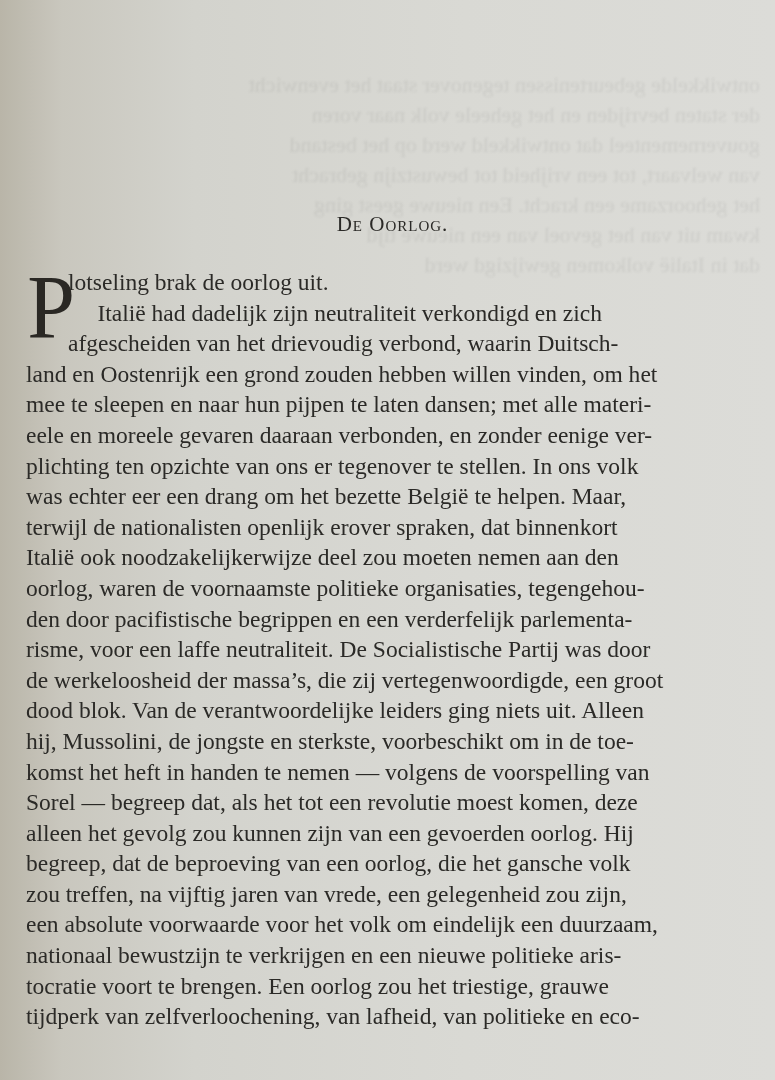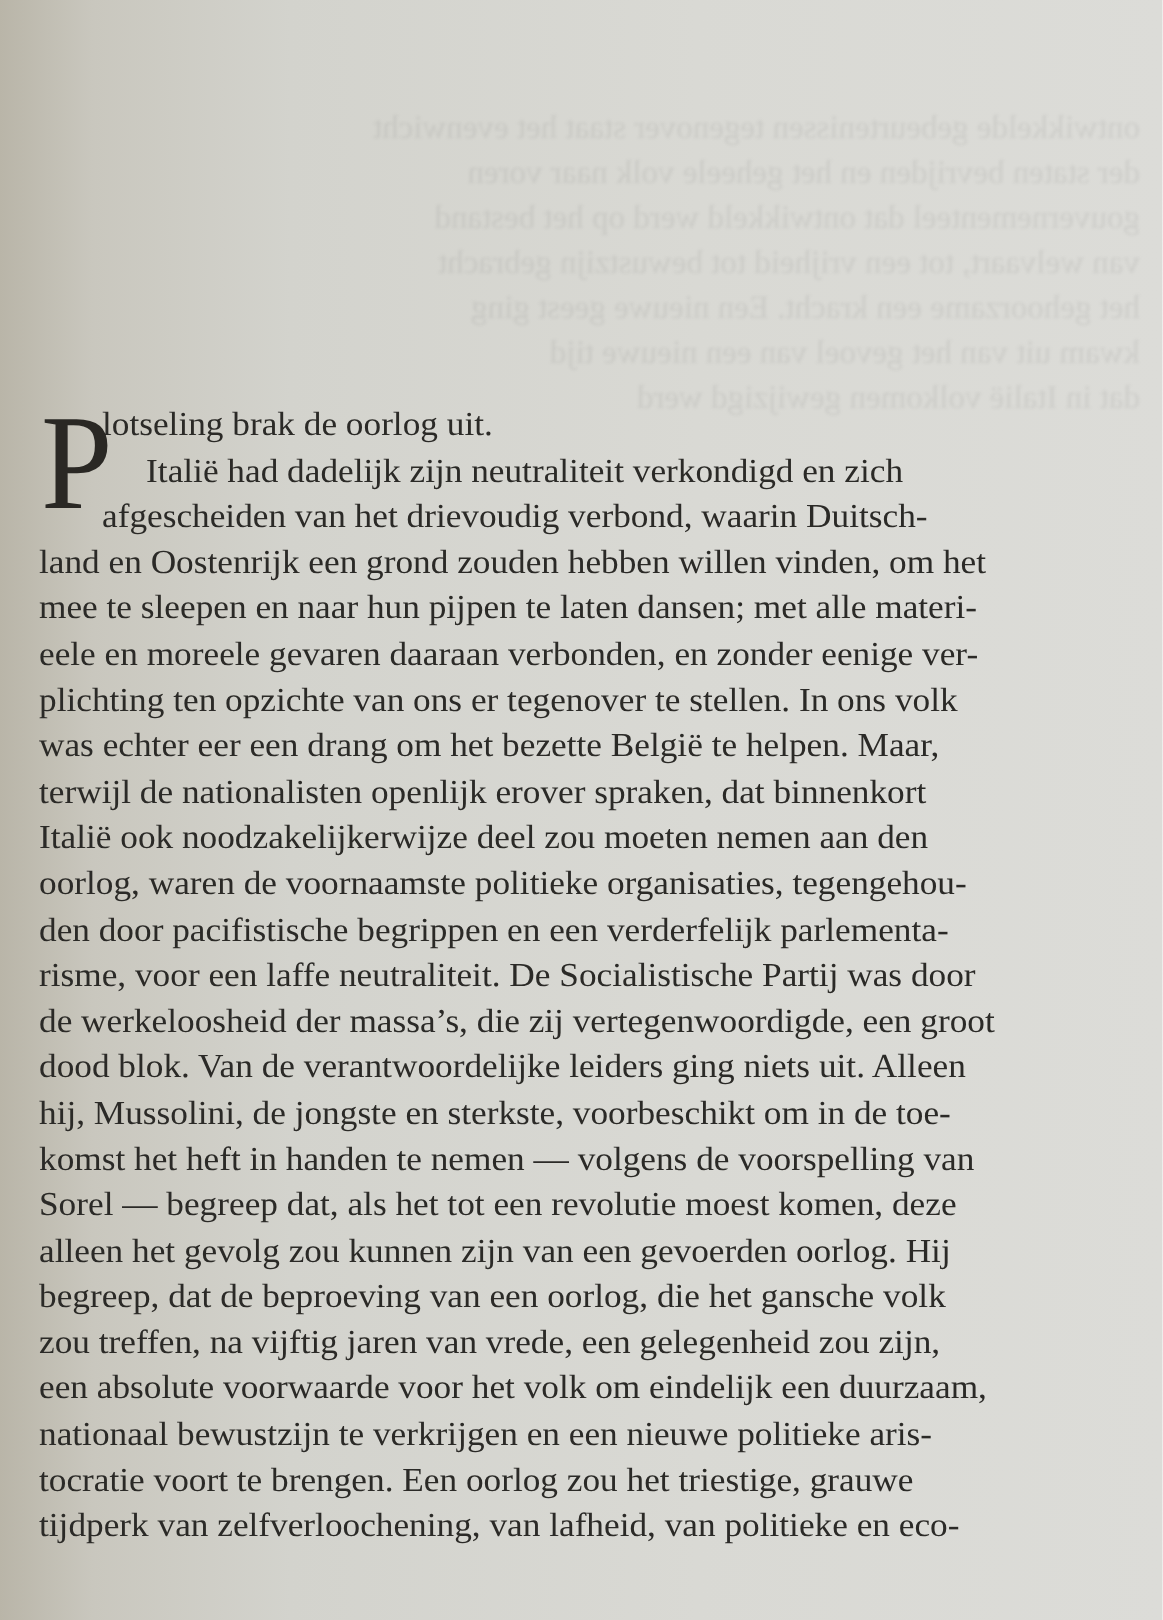--- a/index.html
+++ b/index.html
@@ -86,20 +86,23 @@
 
 <div class="page">
   <div class="bleed">ontwikkelde gebeurtenissen tegenover staat het evenwicht
 der staten bevrijden en het geheele volk naar voren
 gouvernementeel dat ontwikkeld werd op het bestand
 van welvaart, tot een vrijheid tot bewustzijn gebracht
 het gehoorzame een kracht. Een nieuwe geest ging
 kwam uit van het gevoel van een nieuwe tijd
 dat in Italië volkomen gewijzigd werd</div>
 
+  <div class="chapter-title">
+    <span>De Oorlog.</span>
+  </div>
 
   <div class="body-text">
     <span class="dropcap">P</span>
     <span class="line first indent-drop">lotseling brak de oorlog uit.</span>
     <span class="line indent-drop2">Italië had dadelijk zijn neutraliteit verkondigd en zich</span>
     <span class="line indent-drop">afgescheiden van het drievoudig verbond, waarin Duitsch-</span>
     <span class="line">land en Oostenrijk een grond zouden hebben willen vinden, om het</span>
     <span class="line">mee te sleepen en naar hun pijpen te laten dansen; met alle materi-</span>
     <span class="line">eele en moreele gevaren daaraan verbonden, en zonder eenige ver-</span>
     <span class="line">plichting ten opzichte van ons er tegenover te stellen. In ons volk</span>

